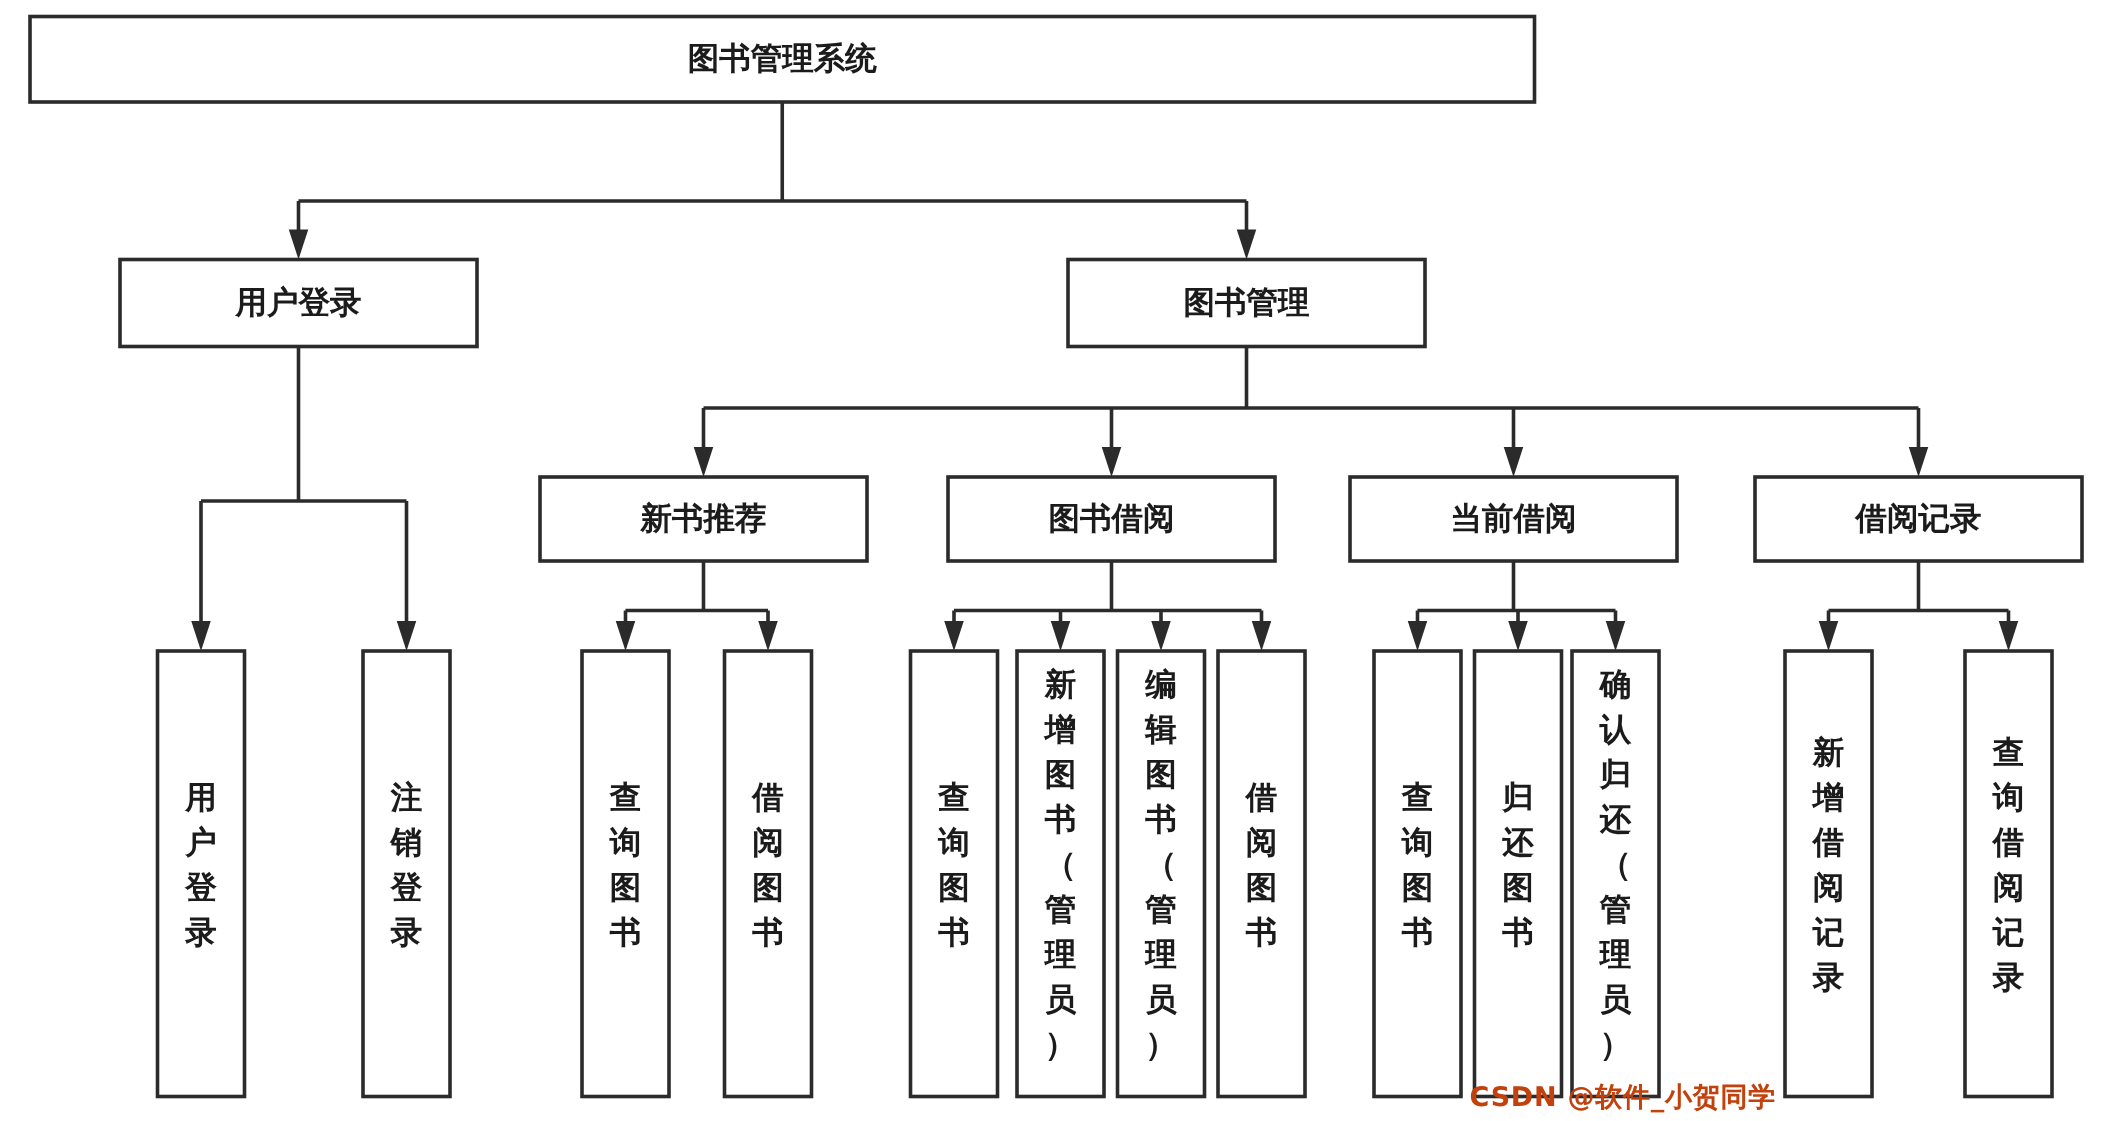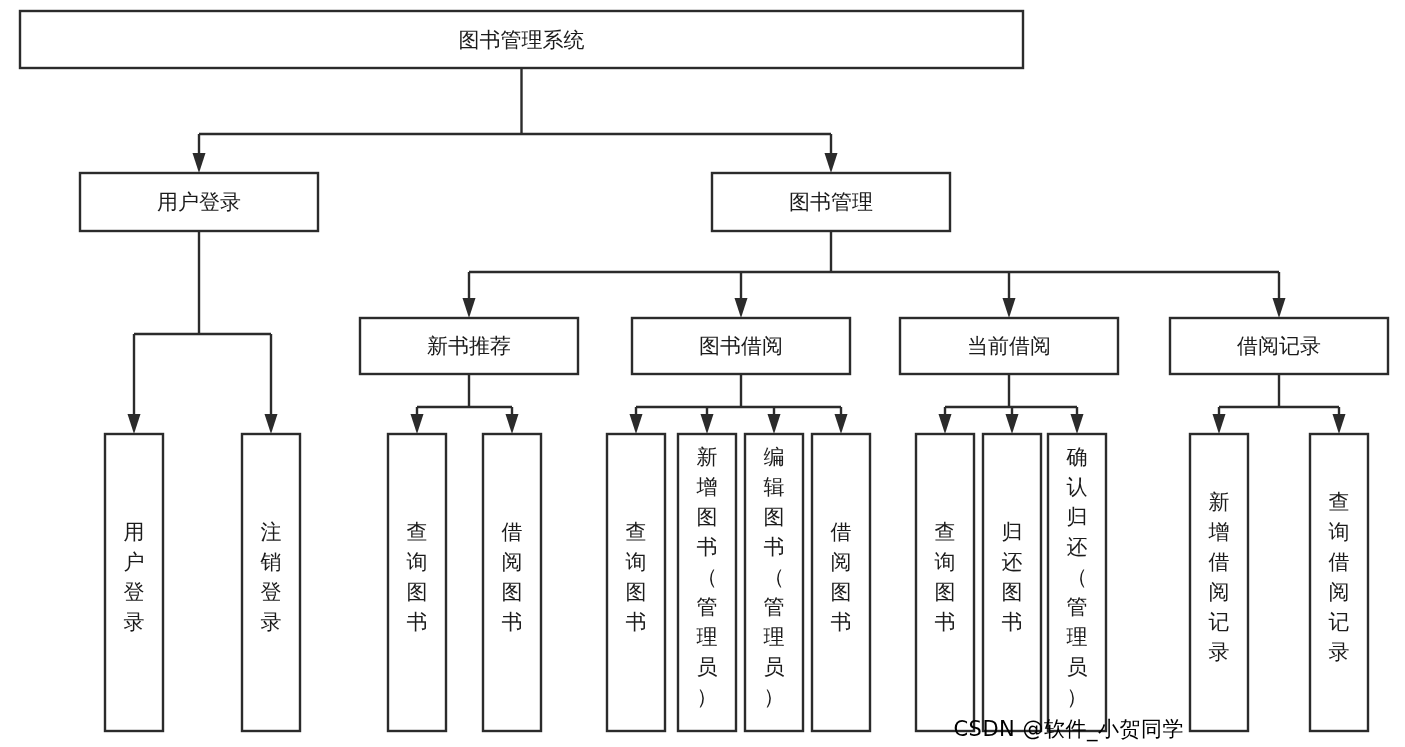--- a/index.html
+++ b/index.html
@@ -12,20 +12,21 @@
     font-family: "DejaVu Sans", "Liberation Sans", sans-serif;
     width: 1405px;
     height: 747px;
     overflow: hidden;
   }
   #diagram-root {
     position: relative;
     width: 1192px;
     height: 747px;
     background: #ffffff;
+    font-weight: bold;
   }
   svg.tree-canvas {
     position: absolute;
     left: 0;
     top: 0;
     width: 1405px;
     height: 747px;
     display: block;
   }
   .node-box {
@@ -54,22 +55,22 @@
     fill: #1b1b1b;
     font-family: "DejaVu Sans", "Liberation Sans", sans-serif;
     font-size: 21px;
     text-anchor: middle;
   }
   .watermark {
     position: absolute;
     right: 8px;
     bottom: 4px;
     font-family: "DejaVu Sans", "Liberation Sans", sans-serif;
-    font-size: 21px;
-    color: #000000;
+    font-size: 18px;
+    color: #c2410c;
     letter-spacing: 0.5px;
     white-space: nowrap;
     user-select: none;
   }
 </style>
 </head>
 <body>
 
 <div id="diagram-root">
   <svg class="tree-canvas" id="tree-canvas" viewBox="0 0 1405 747" xmlns="http://www.w3.org/2000/svg">

